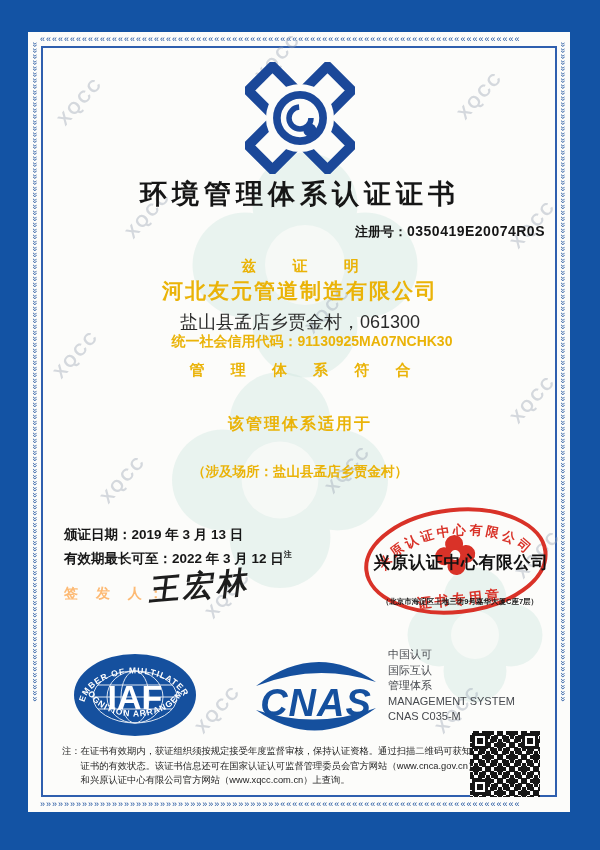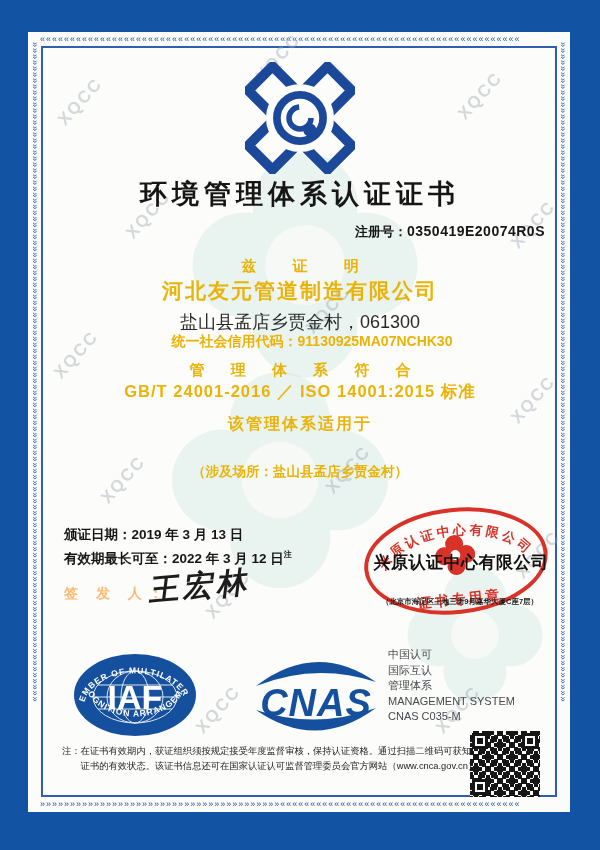--- a/index.html
+++ b/index.html
@@ -129,21 +129,20 @@
     <div class="regline">
       <span class="lbl">注册号：</span><span class="num">0350419E20074R0S</span>
     </div>
 
     <div class="cline certify">兹 证 明</div>
     <div class="cline company">河北友元管道制造有限公司</div>
     <div class="cline addr">盐山县孟店乡贾金村，061300</div>
     <div class="cline credit">统一社会信用代码：91130925MA07NCHK30</div>
 
     <div class="cline conform">管 理 体 系 符 合</div>
-    <div class="cline standard">GB/T 24001-2016 ／ ISO 14001:2015 标准</div>
     <div class="cline scopeh">该管理体系适用于</div>
     <div class="cline sites">（涉及场所：盐山县孟店乡贾金村）</div>
 
     <div class="dates d1">颁证日期：2019 年 3 月 13 日</div>
     <div class="dates d2">
       <span>有效期最长可至：2022 年 3 月 12 日</span><span class="sup-note">注</span>
     </div>
     <div class="signrow">签 发 人：</div>
     <div class="signame">王宏林</div>
 
@@ -203,17 +202,18 @@
       <div class="finder f-tl"></div>
       <div class="finder f-tr"></div>
       <div class="finder f-bl"></div>
     </div>
 
     <div class="footnote">
       <div class="fn-label">注：</div>
       <div class="fn-lines">
         <div>在证书有效期内，获证组织须按规定接受年度监督审核，保持认证资格。通过扫描二维码可获知</div>
         <div>证书的有效状态。该证书信息还可在国家认证认可监督管理委员会官方网站（www.cnca.gov.cn）</div>
+        <div>和兴原认证中心有限公司官方网站（www.xqcc.com.cn）上查询。</div>
       </div>
     </div>
 
   </div>
 </div>
 
 </body></html>

